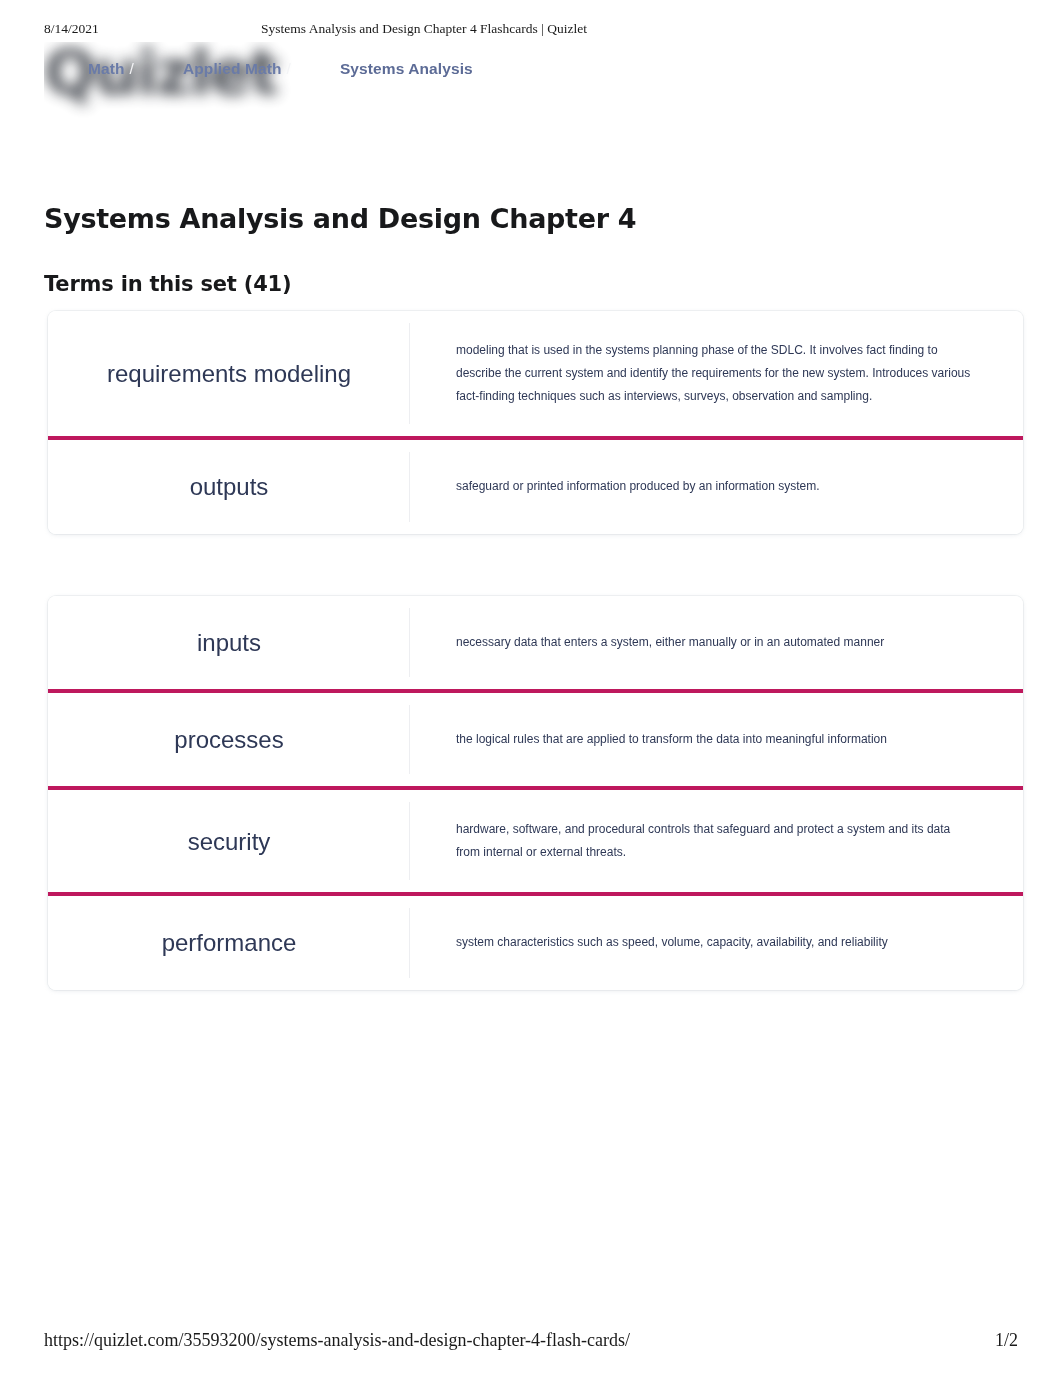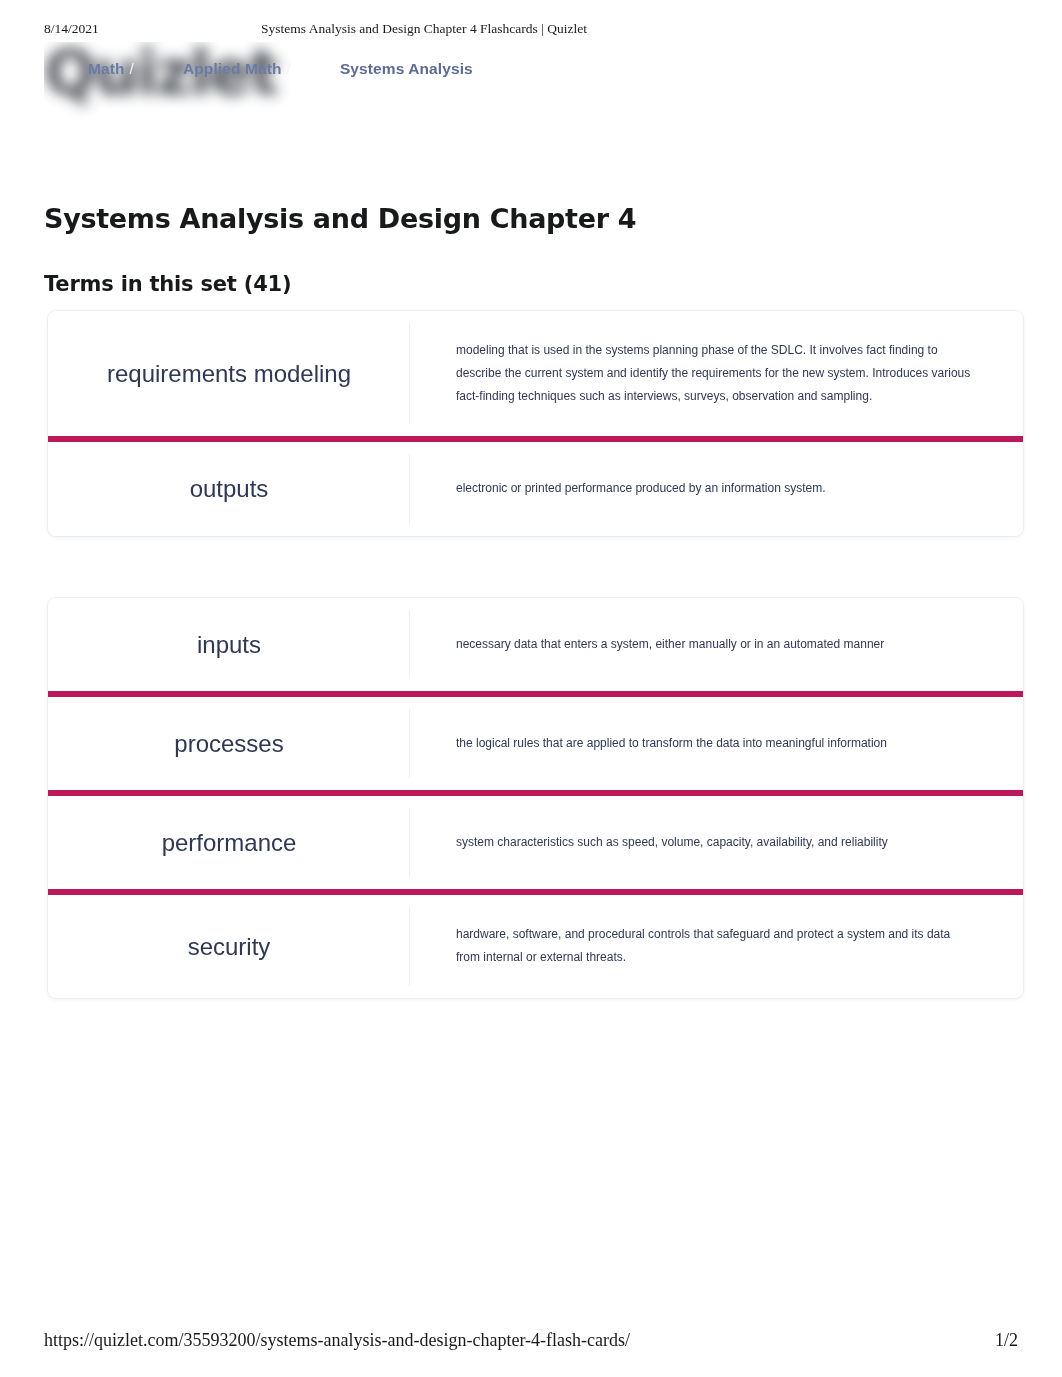--- a/index.html
+++ b/index.html
@@ -126,21 +126,21 @@
     box-shadow: 0 0 0 1px rgba(210,214,220,0.30), 0 1px 4px rgba(160,168,180,0.22);
     overflow: hidden;
   }
   .group-gap {
     height: 62px;
   }
   .term-row {
     display: flex;
     align-items: stretch;
     background: #ffffff;
-    border-top: 6px solid #be185d;
+    border-top: 4px solid #be185d;
     position: relative;
   }
   .term-row:first-child {
     border-top: none;
   }
   .term-col {
     width: 362px;
     flex: 0 0 362px;
     display: flex;
     align-items: center;
@@ -225,50 +225,50 @@
   <div class="term-group">
     <div class="term-row">
       <div class="term-col">requirements modeling</div>
       <div class="def-col">
           <span>modeling that is used in the systems planning phase of the SDLC. It involves fact finding to describe the current system and identify the requirements for the new system. Introduces various fact-finding techniques such as interviews, surveys, observation and sampling.</span>
         </div>
     </div>
     <div class="term-row">
       <div class="term-col">outputs</div>
       <div class="def-col">
-          <span>electronic or printed performance produced by an information system.</span>
+          <span>safeguard or printed information produced by an information system.</span>
         </div>
     </div>
   </div>
 
   <div class="group-gap"></div>
 
   <div class="term-group">
     <div class="term-row">
       <div class="term-col">inputs</div>
       <div class="def-col">
           <span>necessary data that enters a system, either manually or in an automated manner</span>
         </div>
     </div>
     <div class="term-row">
       <div class="term-col">processes</div>
       <div class="def-col">
           <span>the logical rules that are applied to transform the data into meaningful information</span>
         </div>
     </div>
     <div class="term-row">
+      <div class="term-col">security</div>
+      <div class="def-col">
+          <span>hardware, software, and procedural controls that safeguard and protect a system and its data from internal or external threats.</span>
+        </div>
+    </div>
+    <div class="term-row">
       <div class="term-col">performance</div>
       <div class="def-col">
           <span>system characteristics such as speed, volume, capacity, availability, and reliability</span>
-        </div>
-    </div>
-    <div class="term-row">
-      <div class="term-col">security</div>
-      <div class="def-col">
-          <span>hardware, software, and procedural controls that safeguard and protect a system and its data from internal or external threats.</span>
         </div>
     </div>
   </div>
 
 </div>
 
 <div class="print-footer">
   <span class="footer-url">https://quizlet.com/35593200/systems-analysis-and-design-chapter-4-flash-cards/</span>
   <span class="footer-page">1/2</span>
 </div>

